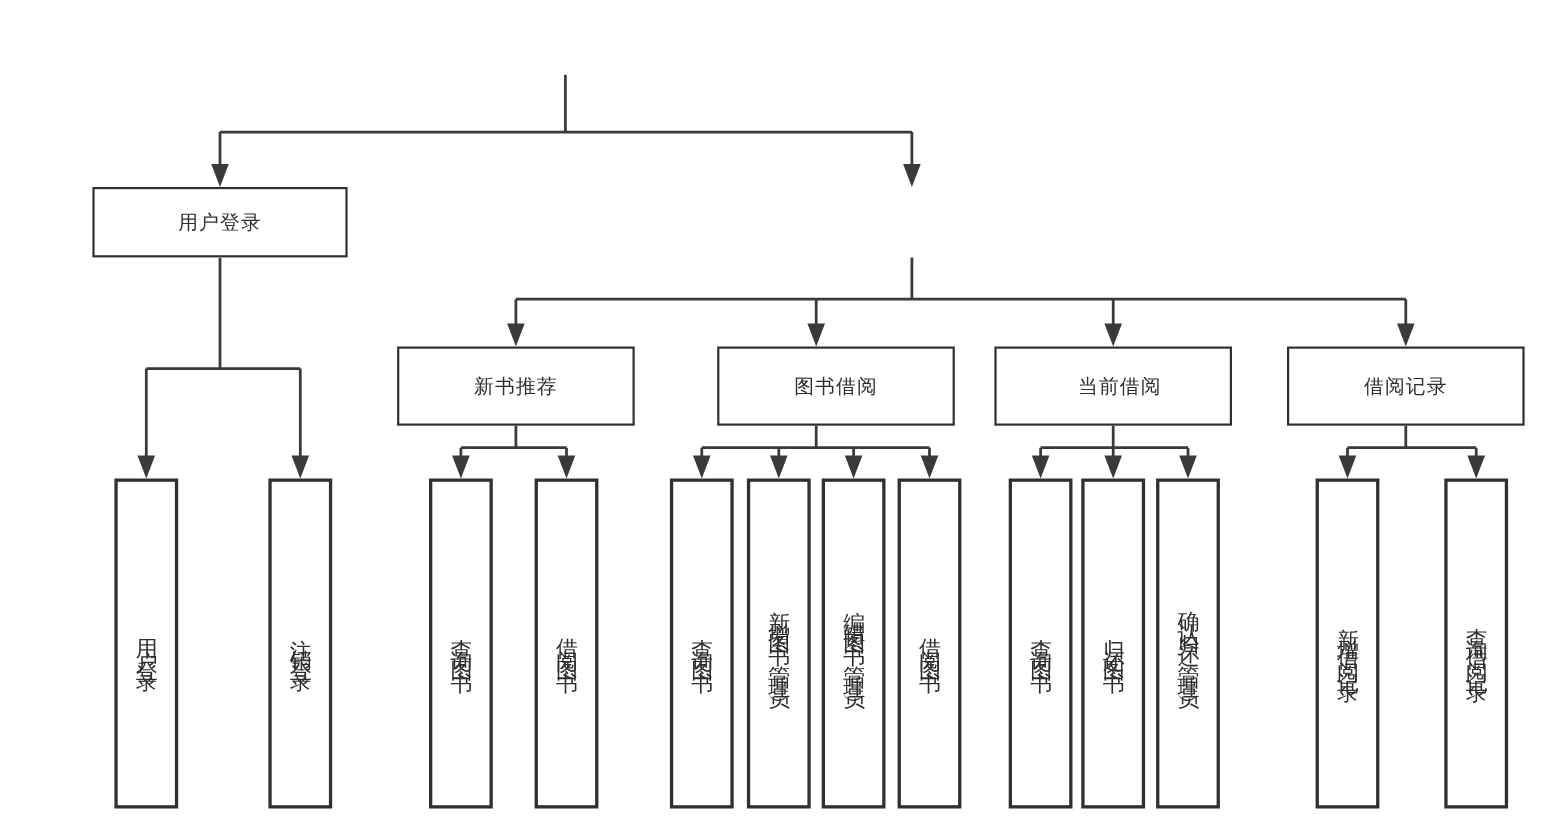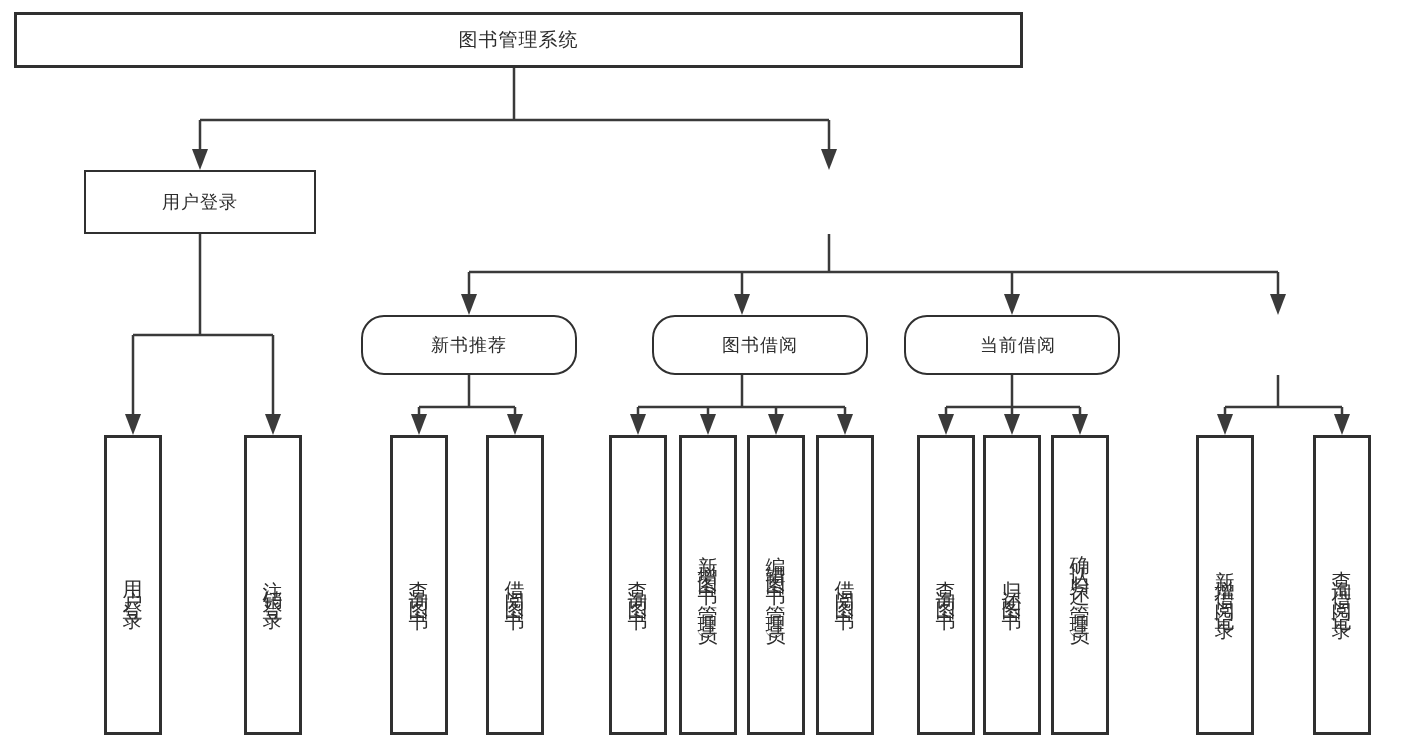--- a/index.html
+++ b/index.html
@@ -52,21 +52,21 @@
     height: 300px;
     border-width: 3px;
     writing-mode: vertical-rl;
     text-orientation: mixed;
     font-size: 20px;
     letter-spacing: 10px;
     line-height: 1;
     white-space: normal;
   }
   .node.l2 { top: 170px; height: 64px; }
-  .node.l3 { top: 315px; height: 60px; width: 216px; border-radius: 23px; }
+  .node.l3 { top: 315px; height: 72px; width: 216px; }
   .watermark {
     position: absolute;
     left: 1150px;
     top: 712px;
     font-size: 21px;
     color: var(--watermark);
     letter-spacing: 0.5px;
     white-space: nowrap;
   }
 </style>
@@ -102,27 +102,27 @@
       <polygon points="768,414 784,414 776,435"></polygon>
       <polygon points="837,414 853,414 845,435"></polygon>
       <polygon points="938,414 954,414 946,435"></polygon>
       <polygon points="1004,414 1020,414 1012,435"></polygon>
       <polygon points="1072,414 1088,414 1080,435"></polygon>
       <polygon points="1217,414 1233,414 1225,435"></polygon>
       <polygon points="1334,414 1350,414 1342,435"></polygon>
     </g>
   </svg>
 
-  <div class="node root" style="left:14px; top:12px; width:1009px; height:56px;">图书管理系统</div>
 
   <div class="node l2" style="left:84px; width:232px;">用户登录</div>
 
   <div class="node l3" style="left:361px;">新书推荐</div>
   <div class="node l3" style="left:652px;">图书借阅</div>
   <div class="node l3" style="left:904px;padding-left:12px;">当前借阅</div>
+  <div class="node l3" style="left:1170px;">借阅记录</div>
 
   <div class="node leaf" style="left:104px;">用户登录</div>
   <div class="node leaf" style="left:244px;">注销登录</div>
 
   <div class="node leaf" style="left:390px;">查询图书</div>
   <div class="node leaf" style="left:486px;">借阅图书</div>
 
   <div class="node leaf" style="left:609px;">查询图书</div>
   <div class="node leaf" style="left:679px;">新增图书（管理员）</div>
   <div class="node leaf" style="left:747px;">编辑图书（管理员）</div>

